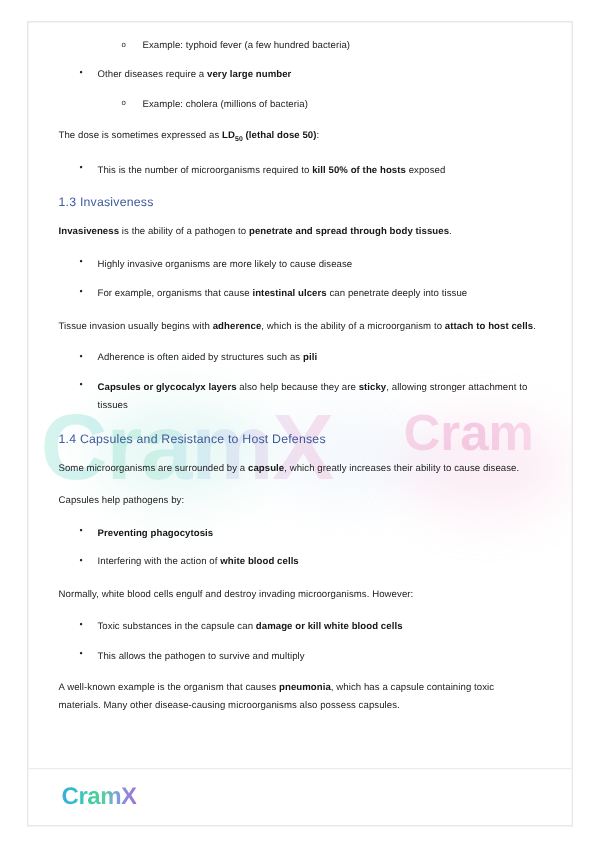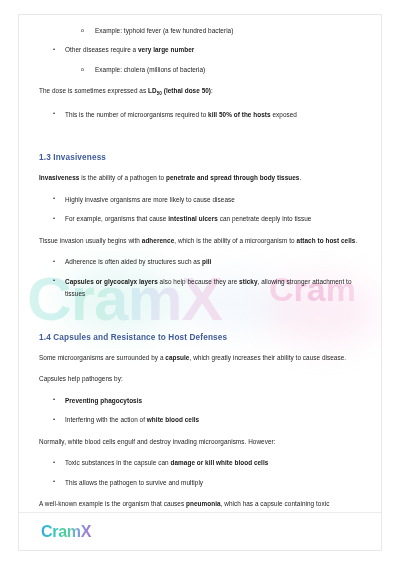--- a/index.html
+++ b/index.html
@@ -97,23 +97,23 @@
   p.para {
     font-size: 6.4px;
     line-height: 1.95;
     color: #232323;
     margin: 0 0 9px 0;
     letter-spacing: 0.05px;
   }
 
   h2.section-heading {
     font-size: 8.2px;
-    font-weight: 700;
+    font-weight: 400;
     color: #3f5b9b;
-    margin: 32px 0 10px 0;
+    margin: 10px 0 10px 0;
     letter-spacing: 0.15px;
   }
 
   ul.bullets {
     list-style: none;
     margin: 0 0 9px 0;
     padding: 0;
   }
   ul.bullets li {
     position: relative;

